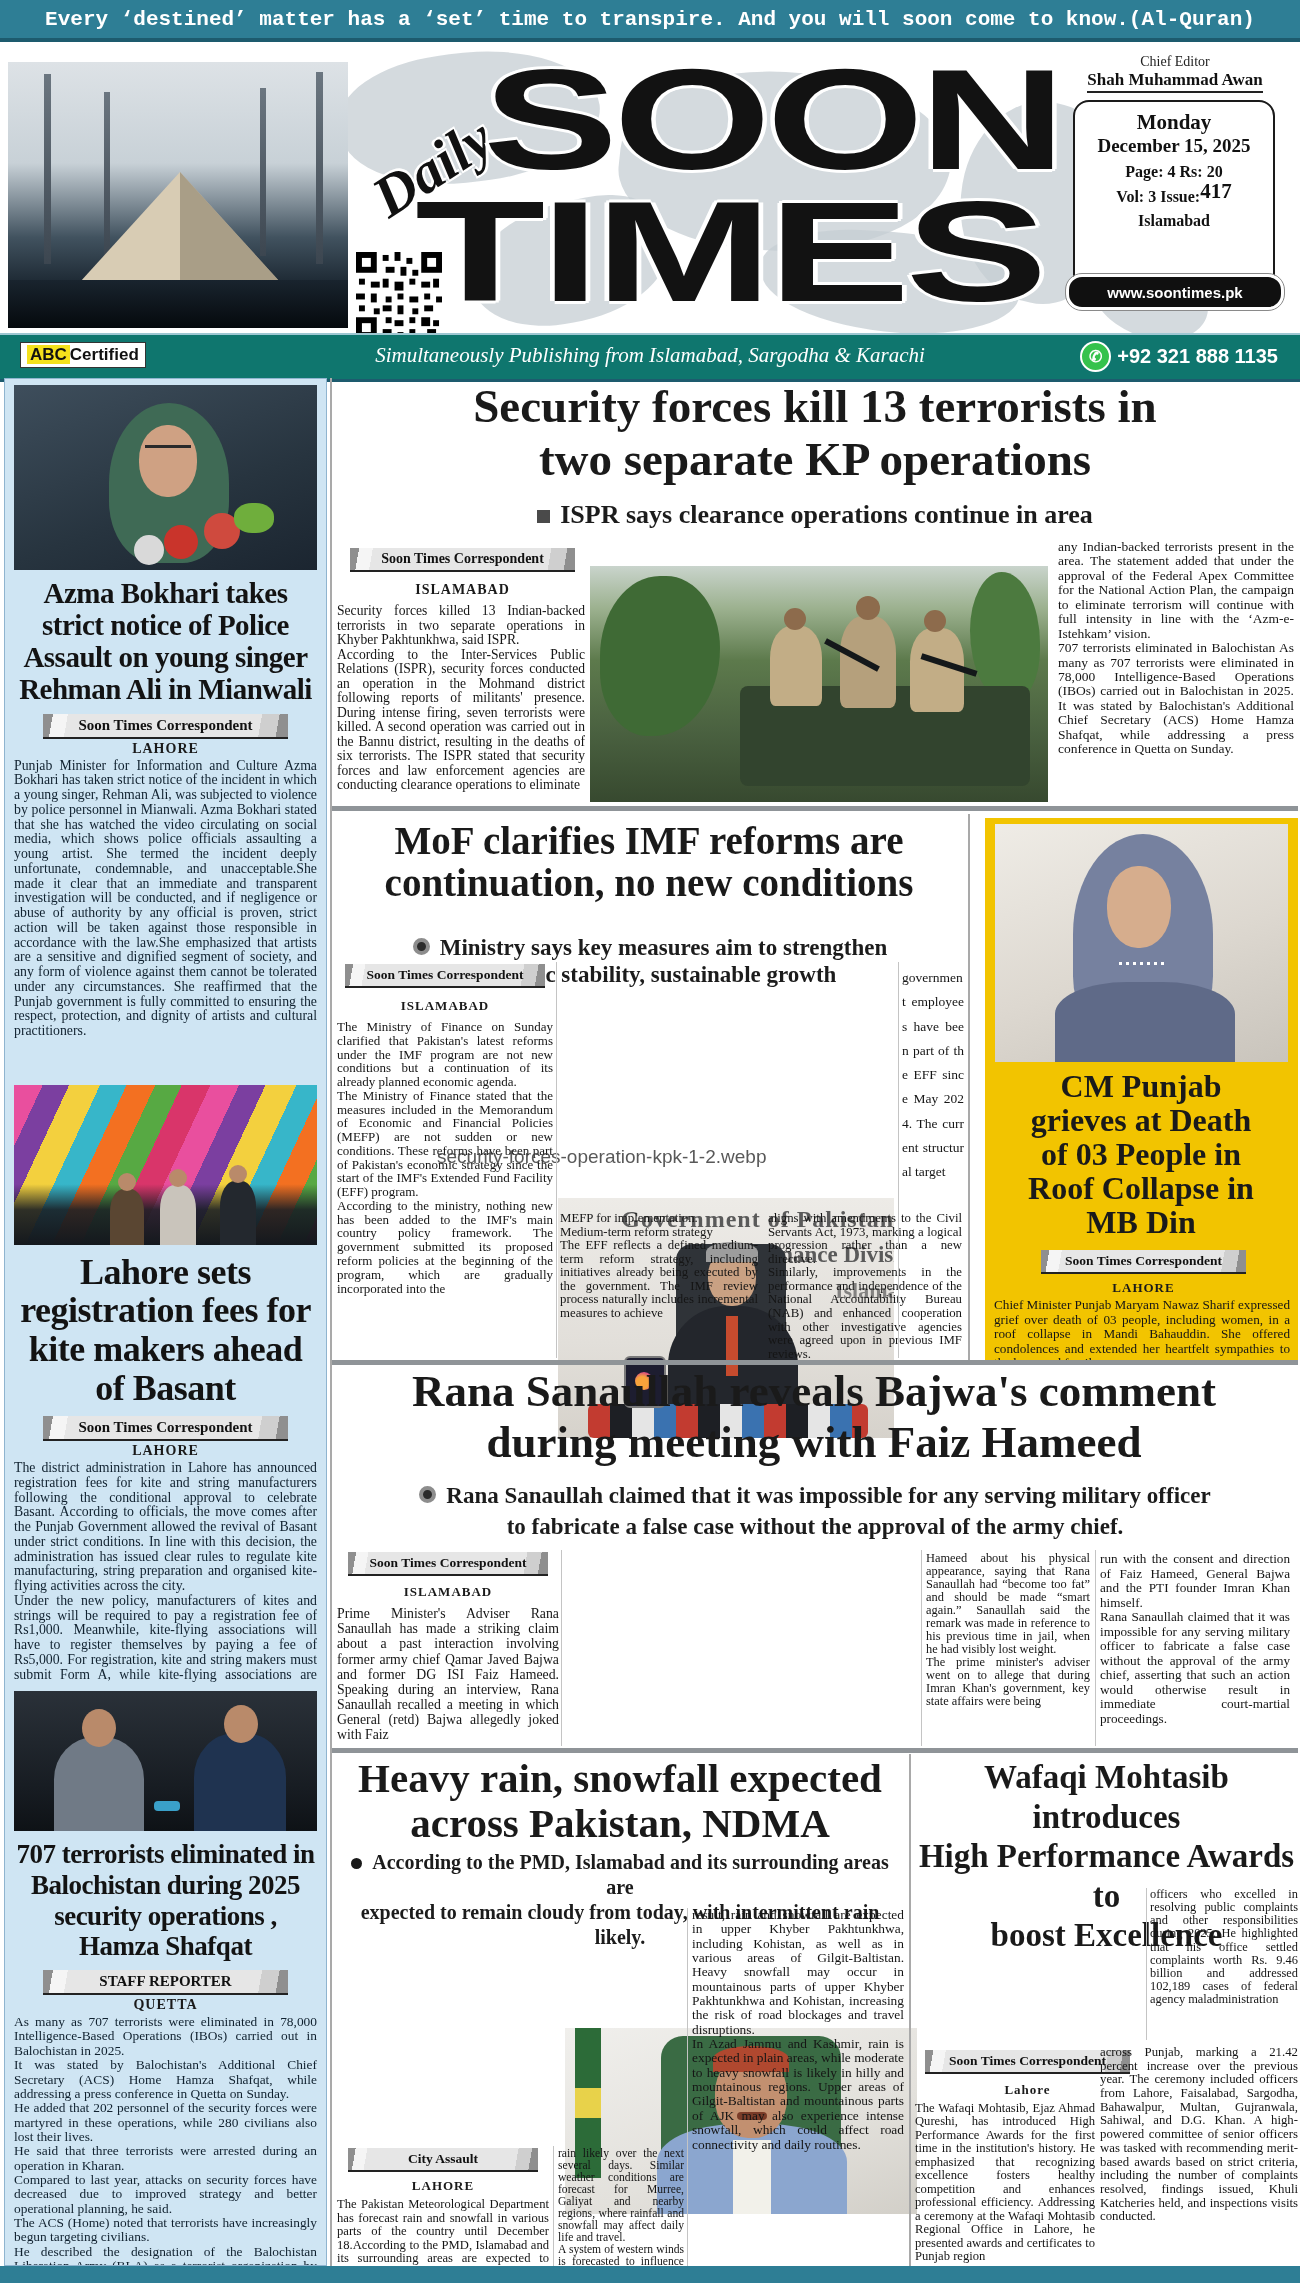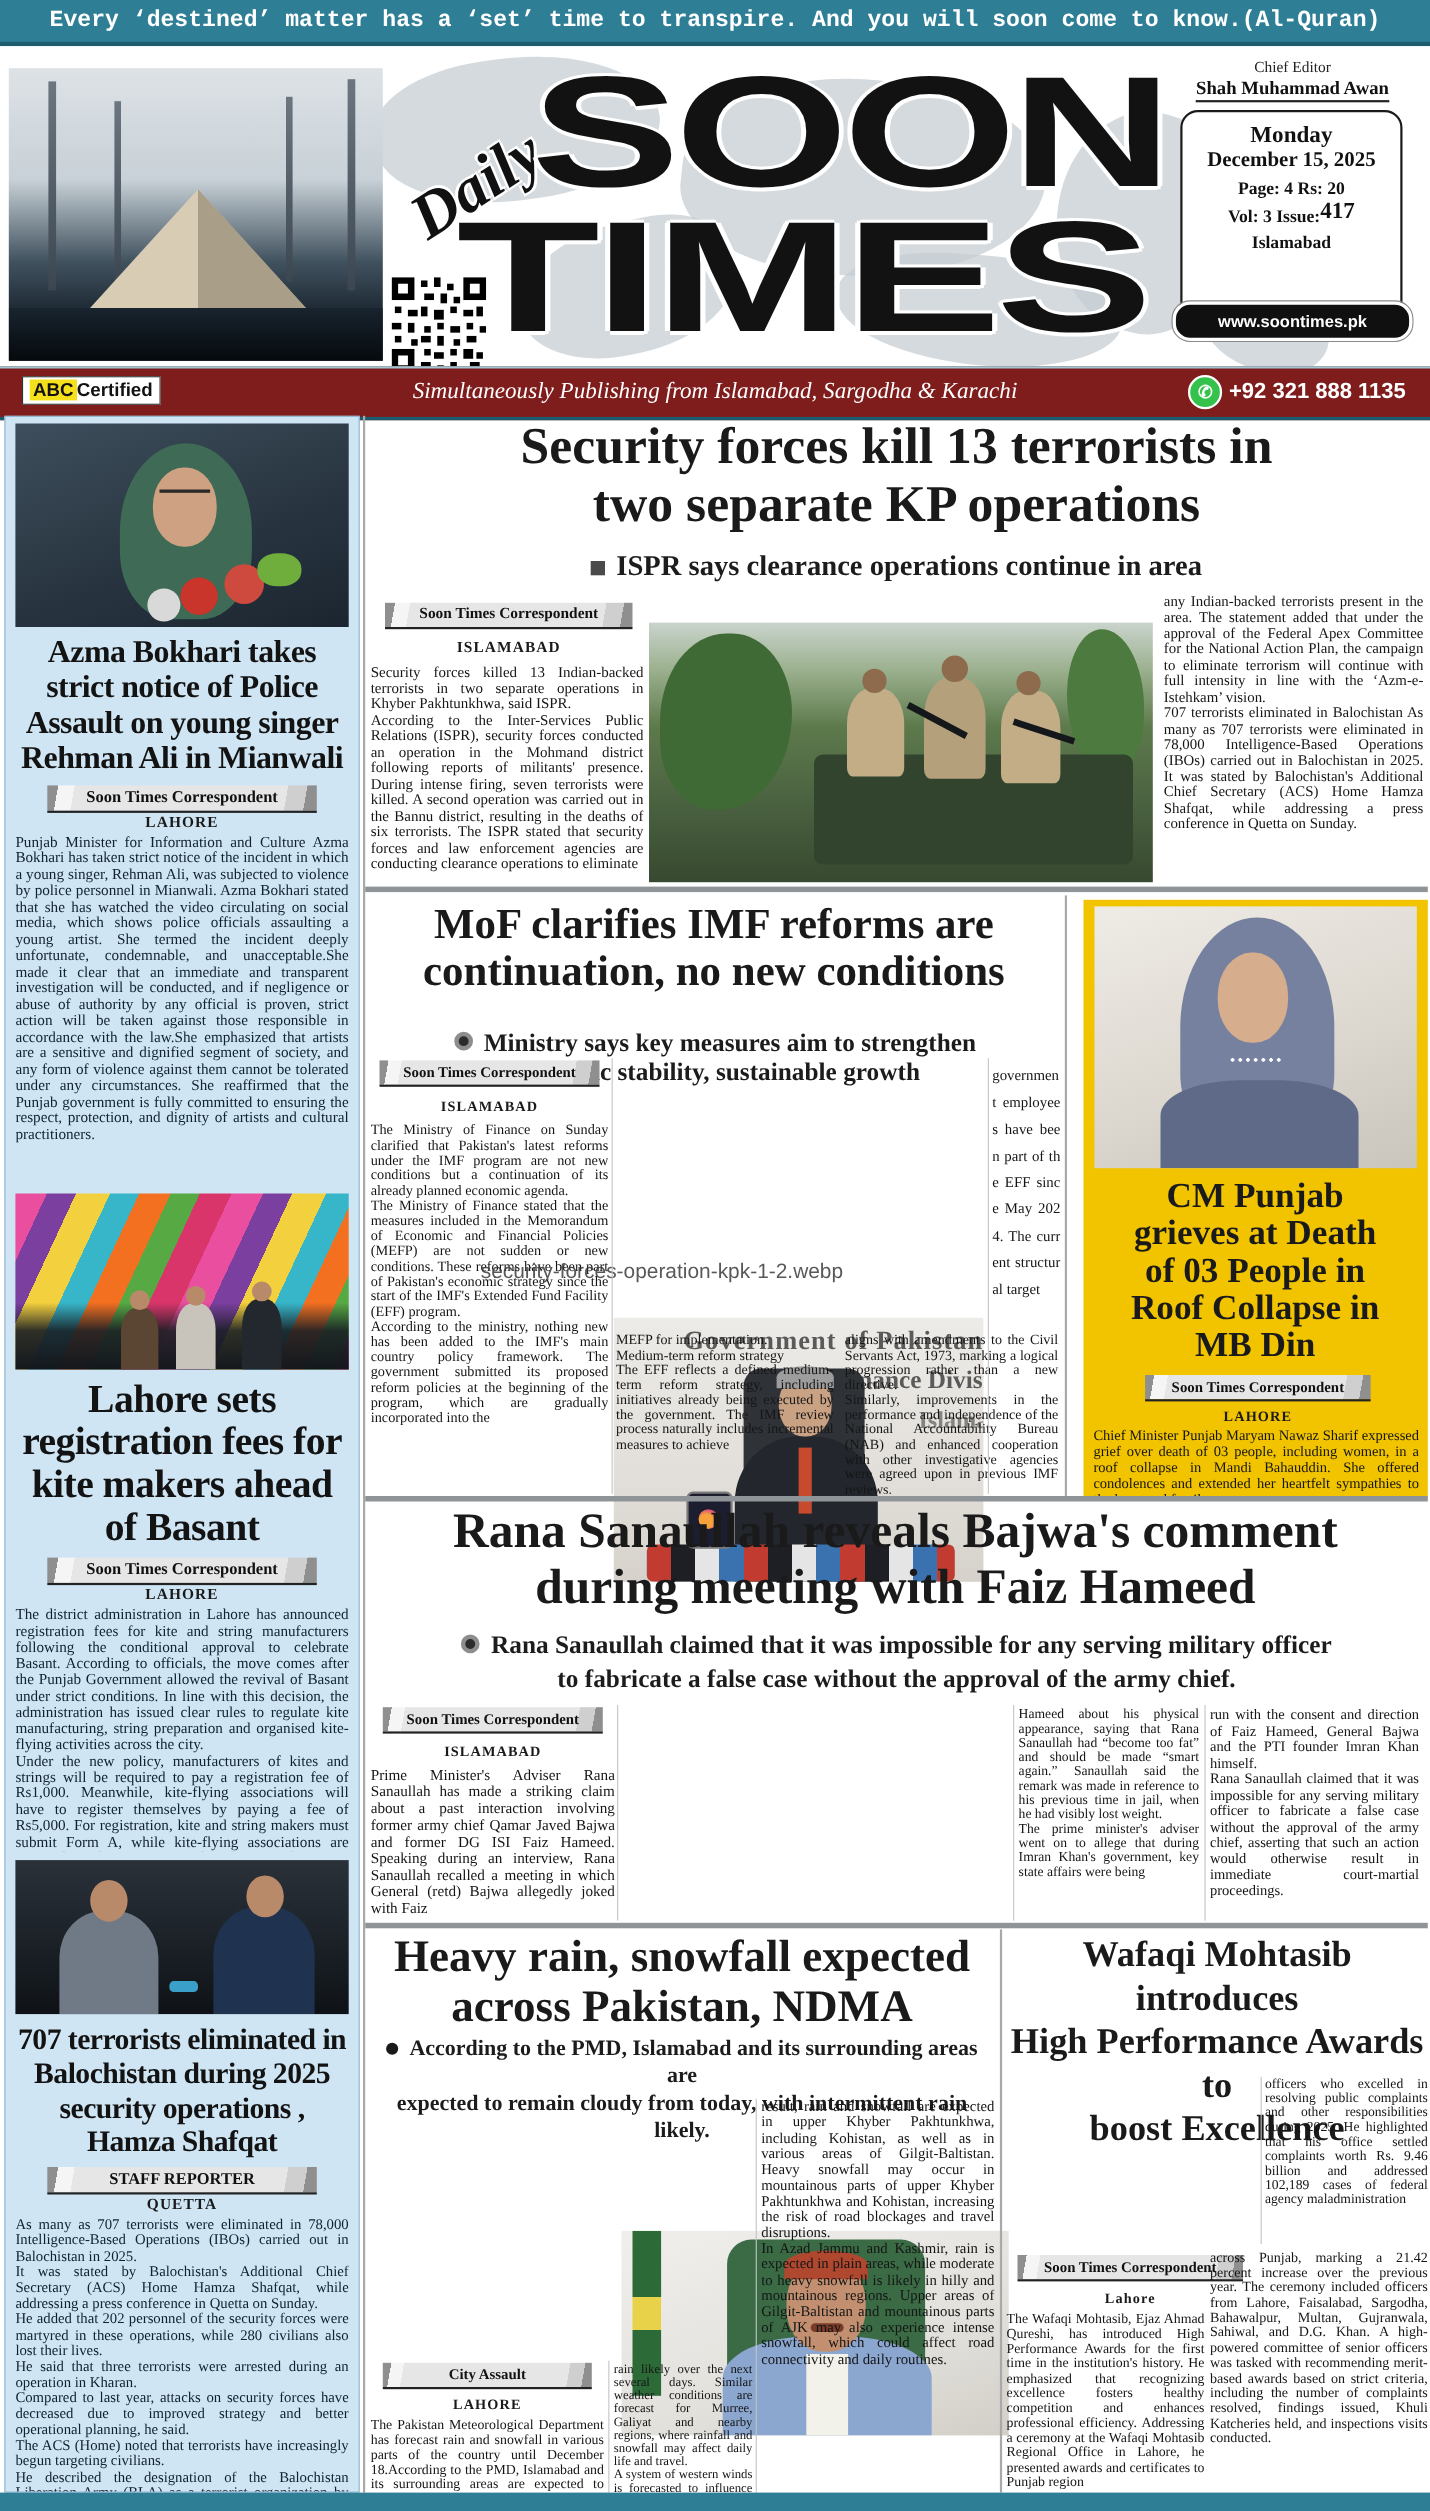--- a/index.html
+++ b/index.html
@@ -17,21 +17,21 @@
             letter-spacing:-3px;transform-origin:left top;
             text-shadow:3px 0 0 #fff,-3px 0 0 #fff,0 3px 0 #fff,0 -3px 0 #fff,2px 2px 0 #fff,-2px -2px 0 #fff;}
   .daily{font-style:italic;font-weight:bold;font-size:58px;transform:rotate(-33deg);
          text-shadow:2px 2px 0 #fff,-2px -2px 0 #fff,2px -2px 0 #fff,-2px 2px 0 #fff;}
   .infobox{border:2px solid #1a1a1a;border-radius:16px;background:#fff;text-align:center;
            font-weight:bold;padding-top:8px;}
   .pill{background:#101010;color:#fff;border:3px solid #fff;outline:1px solid #8a8a8a;border-radius:16px;
         font-family:"Liberation Sans",sans-serif;font-weight:bold;font-size:15px;display:flex;
         align-items:center;justify-content:center;}
   
-  .band2{left:0;top:333px;width:1300px;height:44px;background:#7f1d1d;border-top:2px solid #9ec7d2;
+  .band2{left:0;top:333px;width:1300px;height:44px;background:#0f766e;border-top:2px solid #9ec7d2;
          border-bottom:3px solid #1d5b6e;}
   .abcbox{position:absolute;left:20px;top:7px;background:#fff;border:1px solid #333;padding:2px 6px;
           font-family:"Liberation Sans",sans-serif;font-weight:bold;font-size:17px;}
   .abcbox .abc{background:#f4e11c;padding:0 3px;}
   .pubtxt{position:absolute;left:0;top:8px;width:1300px;text-align:center;color:#fff;
           font-style:italic;font-size:21px;}
   .phone{position:absolute;right:22px;top:6px;color:#fff;font-family:"Liberation Sans",sans-serif;
          font-weight:bold;font-size:20px;display:flex;align-items:center;gap:6px;}
   .waicon{width:27px;height:27px;border-radius:50%;background:#35c24c;border:2px solid #fff;color:#fff;
           display:flex;align-items:center;justify-content:center;font-size:16px;}

